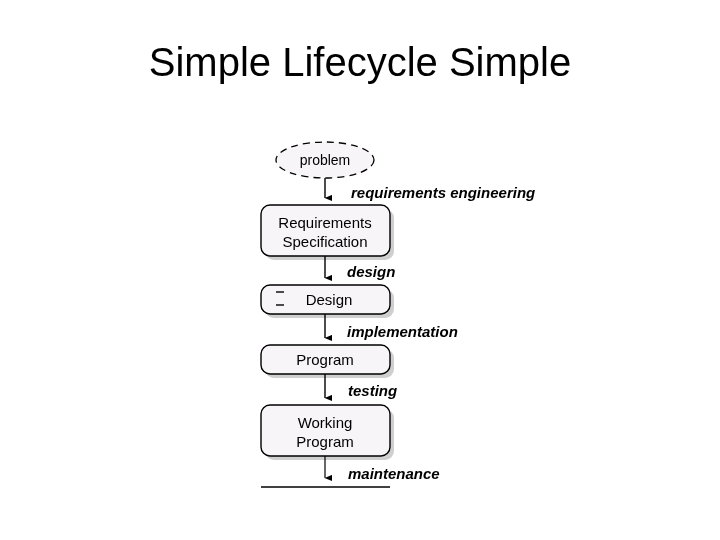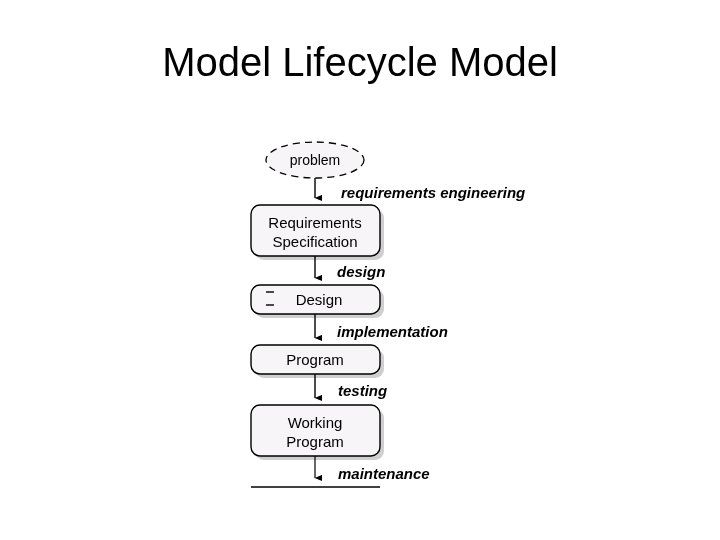--- a/index.html
+++ b/index.html
@@ -33,21 +33,21 @@
     font-size: 40px;
     font-weight: 400;
     color: #000000;
     letter-spacing: 0px;
     line-height: 48px;
     white-space: nowrap;
   }
 
   #diagram {
     position: absolute;
-    left: 4px;
+    left: 14px;
     top: 0;
     width: 612px;
     height: 540px;
     text-decoration: underline;
   }
 
   svg { display: block; }
 
   .node-label {
     font-family: "Liberation Sans", sans-serif;
@@ -67,21 +67,21 @@
     font-weight: bold;
     font-style: italic;
     fill: #000000;
   }
 </style>
 </head>
 <body>
 
 <div id="slide">
 
-  <div id="title">Model Lifecycle Model</div>
+  <div id="title">Simple Lifecycle Simple</div>
 
   <div id="diagram">
     <svg width="720" height="540" viewBox="0 0 720 540" xmlns="http://www.w3.org/2000/svg">
       <defs>
         <marker id="arrowhead" markerWidth="7" markerHeight="8" refX="3.2" refY="7.2" orient="auto" markerUnits="userSpaceOnUse">
           <path d="M 0 0 L 6.4 0 L 3.2 7.6 Z" fill="#000000"></path>
         </marker>
       </defs>
 
       <g>

